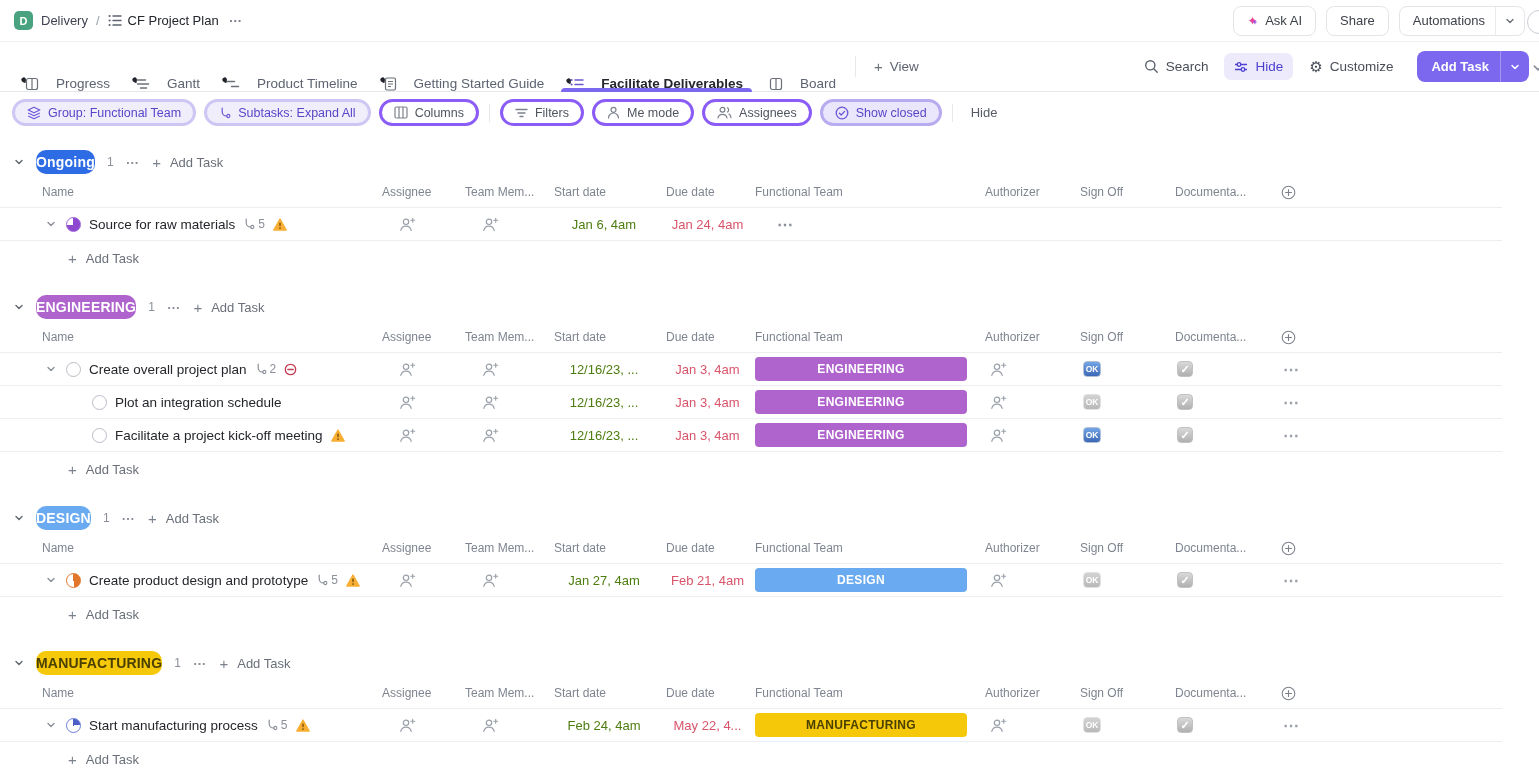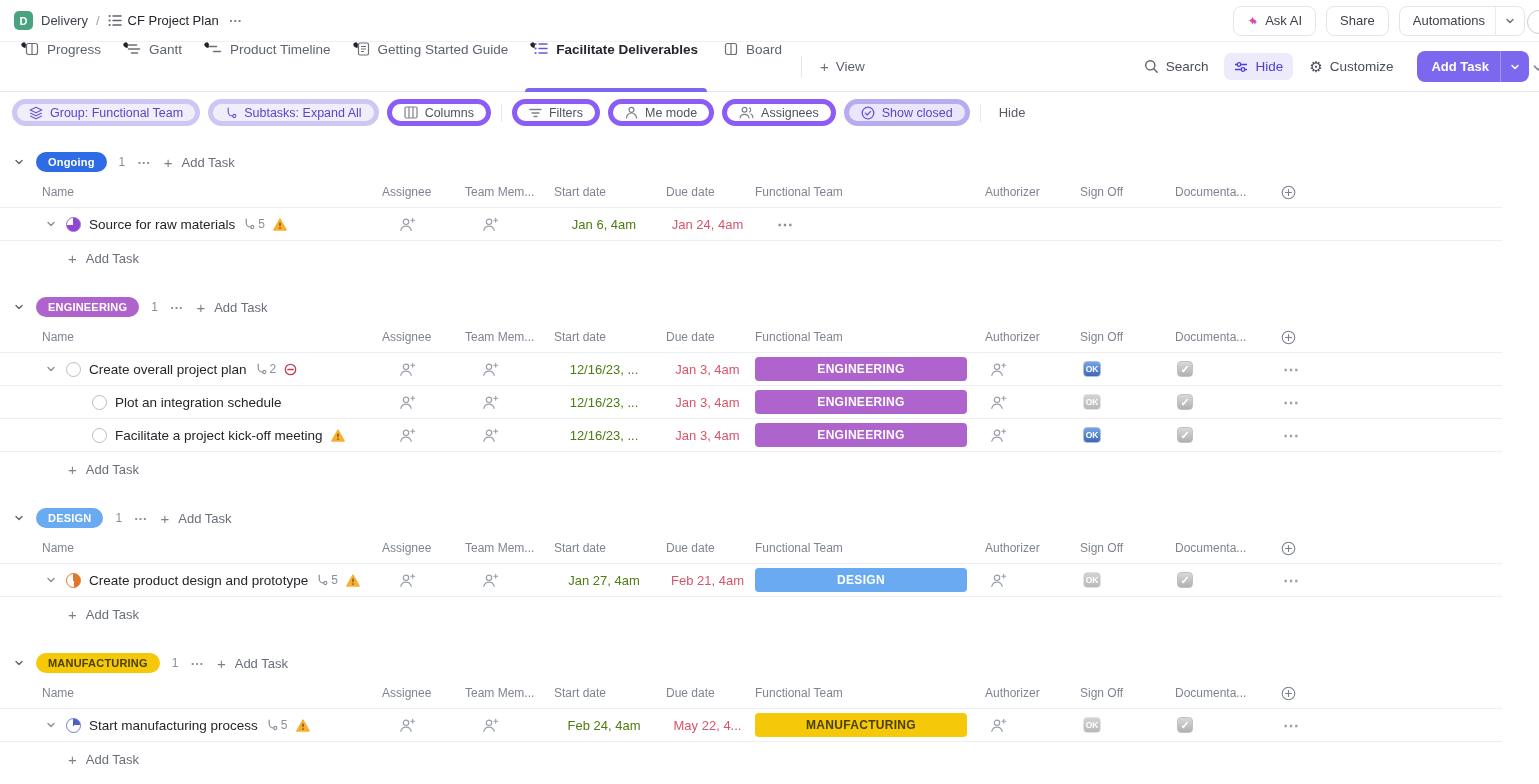--- a/index.html
+++ b/index.html
@@ -23,21 +23,21 @@
   .split { display:flex; align-items:center; gap:0; padding:0; }
   .split .lbl { padding:0 10px 0 13px; }
   .split .chev { padding:0 9px; border-left:1px solid #e9ebee; color:#6b7077; display:flex; align-items:center; height:100%; }
   .edge-avatar { position:absolute; right:-12px; top:10px; width:24px; height:24px; border-radius:50%;
     border:1.5px solid #c9cdd4; background:#fff; }
 
   
   .tabbar { height:50px; display:flex; align-items:stretch; justify-content:space-between;
     padding:0 10px 0 12px; border-bottom:1px solid #e6e8ec; position:relative; }
   .tabs { display:flex; align-items:stretch; }
-  .tab { display:flex; align-items:flex-start; gap:8px; padding:0 13px; font-size:13.5px; color:#5d6370;
+  .tab { display:flex; align-items:flex-end; gap:17px; padding:0 13px; font-size:13.5px; color:#5d6370;
     cursor:pointer; position:relative; }
   .tab .ticon { display:flex; position:relative; color:#6b7077; }
   .tab .pin { position:absolute; top:-5px; left:-5px; transform:rotate(-28deg); }
   .tab.active { color:#23262c; font-weight:600; }
   .tab.active .ticon { color:#6c56cf; }
   .tab.active::after { content:""; position:absolute; left:4px; right:4px; bottom:-1px; height:4px;
     background:var(--accent); border-radius:4px 4px 0 0; }
   .tab-sep { width:1px; background:#e6e8ec; margin:14px 6px; }
   .addview { display:flex; align-items:center; gap:7px; padding:0 12px; font-size:13.5px; color:#5d6370; cursor:pointer; }
   .tab-actions { display:flex; align-items:center; gap:6px; }
@@ -47,40 +47,40 @@
   .gear-glyph { font-size:15px; line-height:1; }
   .addtask-btn { display:flex; align-items:center; height:31px; background:var(--accent); color:#fff;
     border-radius:8px; font-size:13px; font-weight:600; cursor:pointer; margin-left:8px; }
   .addtask-btn .lbl{ padding:0 11px 0 14px; }
   .addtask-btn .chev{ padding:0 9px; height:100%; display:flex; align-items:center; border-left:1px solid rgba(255,255,255,.3); }
   .edge-chev { position:absolute; right:-5px; top:18px; color:#8a8f99; }
 
   
   .filterbar { height:41px; display:flex; align-items:center; gap:8px; padding:0 12px; }
   .pill { height:27px; display:flex; align-items:center; gap:7px; padding:0 12px; border-radius:14px;
-    border:5px solid #8b5cf6; background:#fff; font-size:12.5px; color:#4f545e; cursor:pointer; white-space:nowrap; }
+    border:3px solid #8b5cf6; background:#fff; font-size:12.5px; color:#4f545e; cursor:pointer; white-space:nowrap; }
   .pill .picon{ display:flex; color:#7c828d; }
   .pill.purple { background:#f1eefc; border-color:#cfc6f4; color:#5746c8; }
   .pill.purple .picon{ color:#6a58d8; }
   .pill.toggled { background:#eae6fb; border-color:#b9abf0; color:#5746c8; }
   .pill.toggled .picon{ color:#6a58d8; }
   .fsep { width:1px; height:18px; background:#e6e8ec; margin:0 2px; }
   .plain-hide { font-size:13px; color:#565b66; padding:0 8px; cursor:pointer; }
   .fspacer { flex:1; }
   .tasksearch { width:178px; height:29px; border:1px solid #e4e6ea; border-radius:7px; padding:0 11px;
     font-size:13px; color:#3f4350; outline:none; font-family:"Liberation Sans", sans-serif; }
   .tasksearch::placeholder { color:#9aa0ab; }
 
   
   .content { padding:2px 0 0 0; }
   .group { margin-top:16px; }
   .group:first-child { margin-top:12px; }
   .group-head { height:30px; display:flex; align-items:center; gap:12px; padding-left:14px; }
   .g-caret { color:#5f646e; display:flex; cursor:pointer; }
-  .g-badge { padding:4px 12px; border-radius:10px; font-size:11px; font-weight:700; cursor:pointer;
+  .g-badge { padding:4px 0; border-radius:10px; font-size:14px; font-weight:700; cursor:pointer;
     letter-spacing:.2px; }
   .g-count { font-size:12px; color:#8a8f98; }
   .g-menu { color:#8a8f98; letter-spacing:1.5px; font-weight:700; cursor:pointer; font-size:13px; }
   .g-add, .add-row { display:flex; align-items:center; gap:9px; font-size:13px; color:#6a6f79; cursor:pointer; }
   .g-add .plus, .add-row .plus { font-size:15px; color:#7c828d; }
 
   .grid { display:grid; grid-template-columns:340px 83px 83px 112px 95px 230px 95px 95px 100px 42px;
     padding-left:42px; width:1502px; align-items:center; }
   .cols { height:31px; border-bottom:1px solid #edeef2; font-size:12px; color:#7f8590; }
   .cols .col { cursor:pointer; white-space:nowrap; overflow:hidden; }

